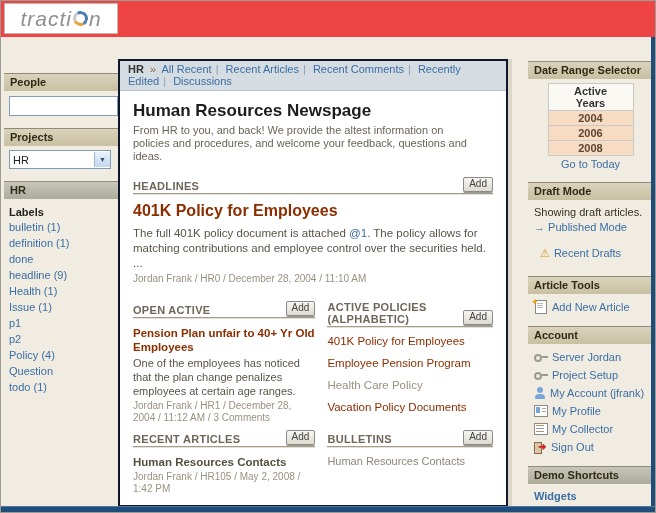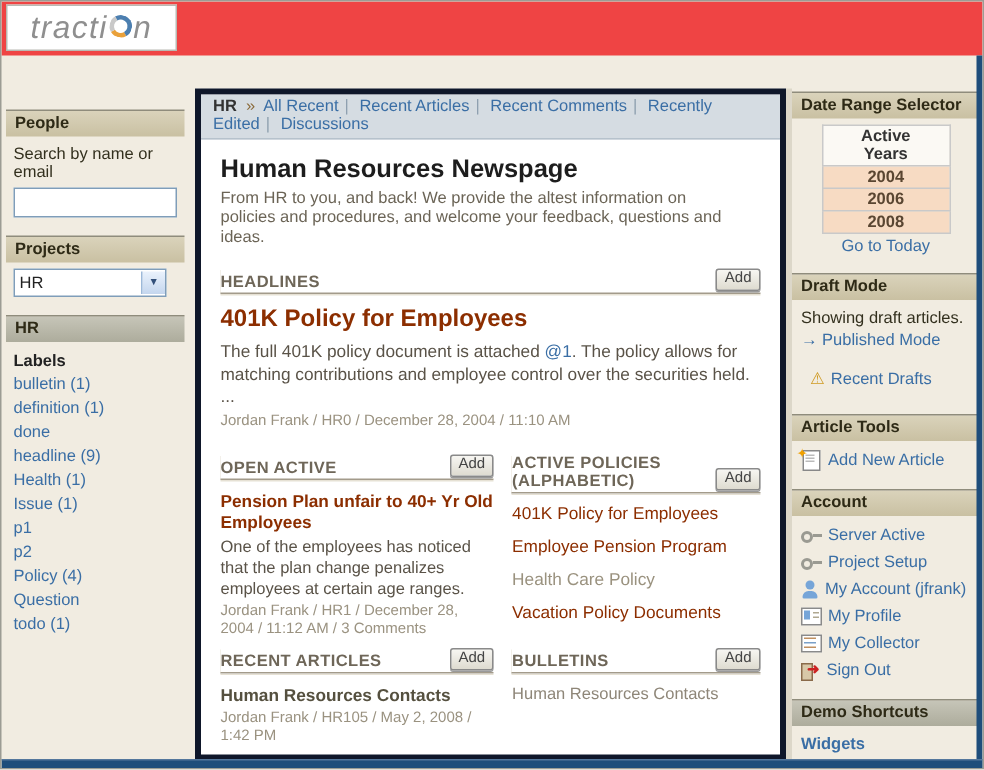--- a/index.html
+++ b/index.html
@@ -33,22 +33,22 @@
   .leftsb{position:absolute;left:3px;top:72px;width:119px;}
   .leftsb .blocklabel{font-size:11px;color:#33301e;padding:2px 5px 3px;}
   .peopleinput{width:103px;height:16px;border:1px solid #7f9db9;margin:1px 5px 4px;font-size:11px;}
   .fakeselect{display:flex;width:100px;height:17px;border:1px solid #7f9db9;background:#fff;margin:2px 5px 4px;align-items:center;cursor:pointer;}
   .fakeselect .val{flex:1;font-size:11px;color:#222;padding-left:3px;}
   .fakeselect .arrow{width:15px;height:15px;background:linear-gradient(#eaf2fc,#c4d6ee);border-left:1px solid #9db9d9;font-size:7px;color:#33507a;text-align:center;line-height:15px;}
   .labelstitle{font-size:11px;font-weight:bold;color:#222;padding:3px 5px 2px;}
   .lbl{display:block;font-size:11px;color:#3a6ea5;text-decoration:none;padding:1px 5px 2px;line-height:13px;}
 
   
-  .mainpanel{position:absolute;left:129px;top:58px;width:386px;bottom:5px;background:#fff;
-    border:4px solid #0f172a;box-shadow:4px 0 0 #dcd7c9;overflow:hidden;}
+  .mainpanel{position:absolute;left:117px;top:58px;width:386px;bottom:5px;background:#fff;
+    border:2px solid #0f172a;box-shadow:4px 0 0 #dcd7c9;overflow:hidden;}
   .mainnav{background:#d5dce2;border-bottom:1px solid #b6c2cc;font-size:11px;padding:2px 8px 3px;color:#6a7786;}
   .mainnav .proj{font-weight:bold;color:#333;}
   .mainnav .gsep{color:#8a6a3a;margin:0 3px;}
   .mainnav a{color:#3a6ea5;text-decoration:none;}
   .mainnav .bar{color:#8fa0b0;margin:0 4px;}
   .maininner{padding:8px 13px 0;}
   .pagetitle{font-size:17px;font-weight:bold;color:#1d1d1d;margin:2px 0 3px;}
   .pagedesc{font-size:11px;color:#6b6456;line-height:13px;margin-bottom:14px;width:96%;}
   .sechead{display:flex;justify-content:space-between;align-items:flex-end;
     border-bottom:1px solid #a39b8b;box-shadow:0 1px 0 #e6e1d4;padding-bottom:1px;margin-bottom:8px;}
@@ -123,21 +123,20 @@
 
   <div class="tophdr">
     <div class="logobox">
       <span class="logotext"><span>tracti</span><span class="logo-o"></span><span>n</span></span>
     </div>
   </div>
 
 
   <div class="leftsb">
     <div class="sbhead">People</div>
-    <div class="blocklabel">Search by name or email</div>
     <input class="peopleinput" style="">
     <div style="height:8px"></div>
     <div class="sbhead">Projects</div>
     <div class="fakeselect">
       <span class="val">HR</span>
       <span class="arrow">▼</span>
     </div>
     <div style="height:8px"></div>
     <div class="sbhead gray">HR</div>
     <div class="labelstitle">Labels</div>
@@ -262,21 +261,21 @@
     <div class="sbrow mb10">
       <i class="ic ic-newdoc">
           <span class="g">✦</span>
         </i>
       <a class="sblink" href="#">Add New Article</a>
     </div>
 
     <div class="sbhead">Account</div>
     <div class="sbrow">
         <i class="ic ic-key"></i>
-        <a class="sblink" href="#">Server Active</a>
+        <a class="sblink" href="#">Server Jordan</a>
       </div>
     <div class="sbrow">
         <i class="ic ic-key"></i>
         <a class="sblink" href="#">Project Setup</a>
       </div>
     <div class="sbrow">
         <i class="ic ic-user"></i>
         <a class="sblink" href="#">My Account (jfrank)</a>
       </div>
     <div class="sbrow">

